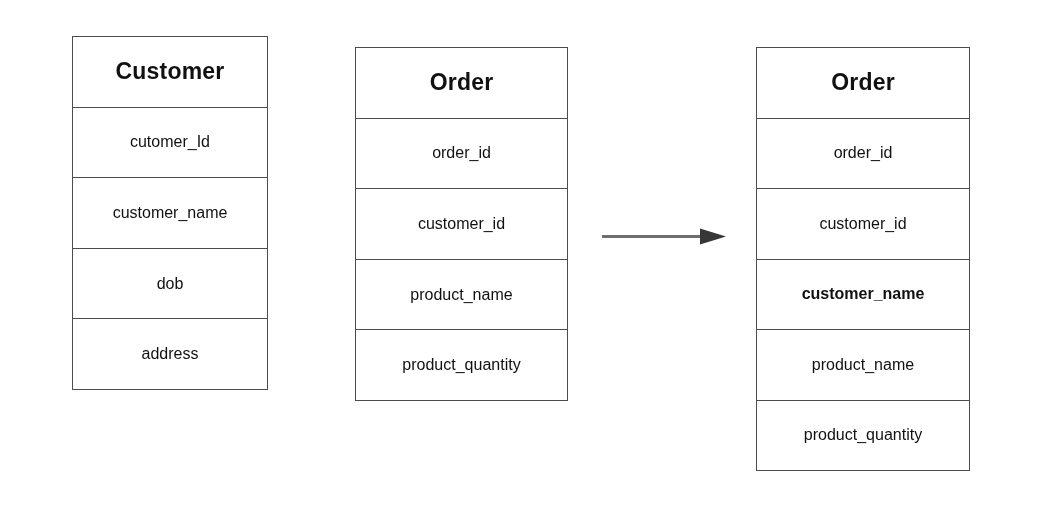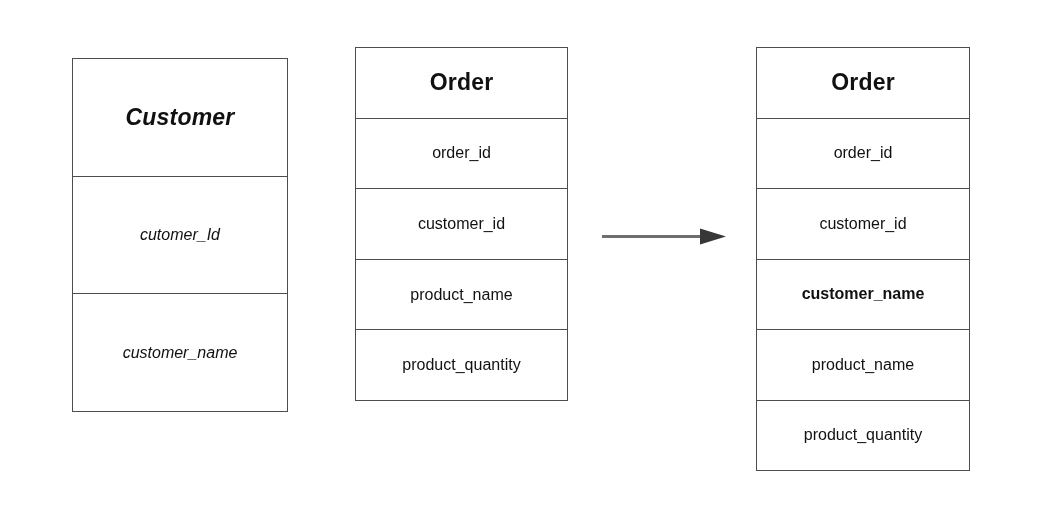--- a/index.html
+++ b/index.html
@@ -51,33 +51,35 @@
   .er-row:last-child { border-bottom: none; }
   .er-row.bold { font-weight: bold; }
   .arrow-svg {
     position: absolute;
     left: 598px;
     top: 226px;
     width: 132px;
     height: 21px;
   }
   
-  #table-0 { left: 72px;  top: 58px; width: 216px; height: 354px; font-style: italic; }
+  #table-0 { left: 72px;  top: 36px; width: 196px; height: 354px; }
   #table-1 { left: 355px; top: 47px; width: 213px; height: 354px; }
   #table-2 { left: 756px; top: 47px; width: 214px; height: 424px; }
 </style>
 </head>
 <body>
 
 <div class="canvas">
 
   <div class="er-table" id="table-0">
       <div class="er-header">Customer</div>
       <div class="er-row">cutomer_Id</div>
       <div class="er-row">customer_name</div>
+      <div class="er-row">dob</div>
+      <div class="er-row">address</div>
     </div>
 
   <div class="er-table" id="table-1">
       <div class="er-header">Order</div>
       <div class="er-row">order_id</div>
       <div class="er-row">customer_id</div>
       <div class="er-row">product_name</div>
       <div class="er-row">product_quantity</div>
     </div>
 

